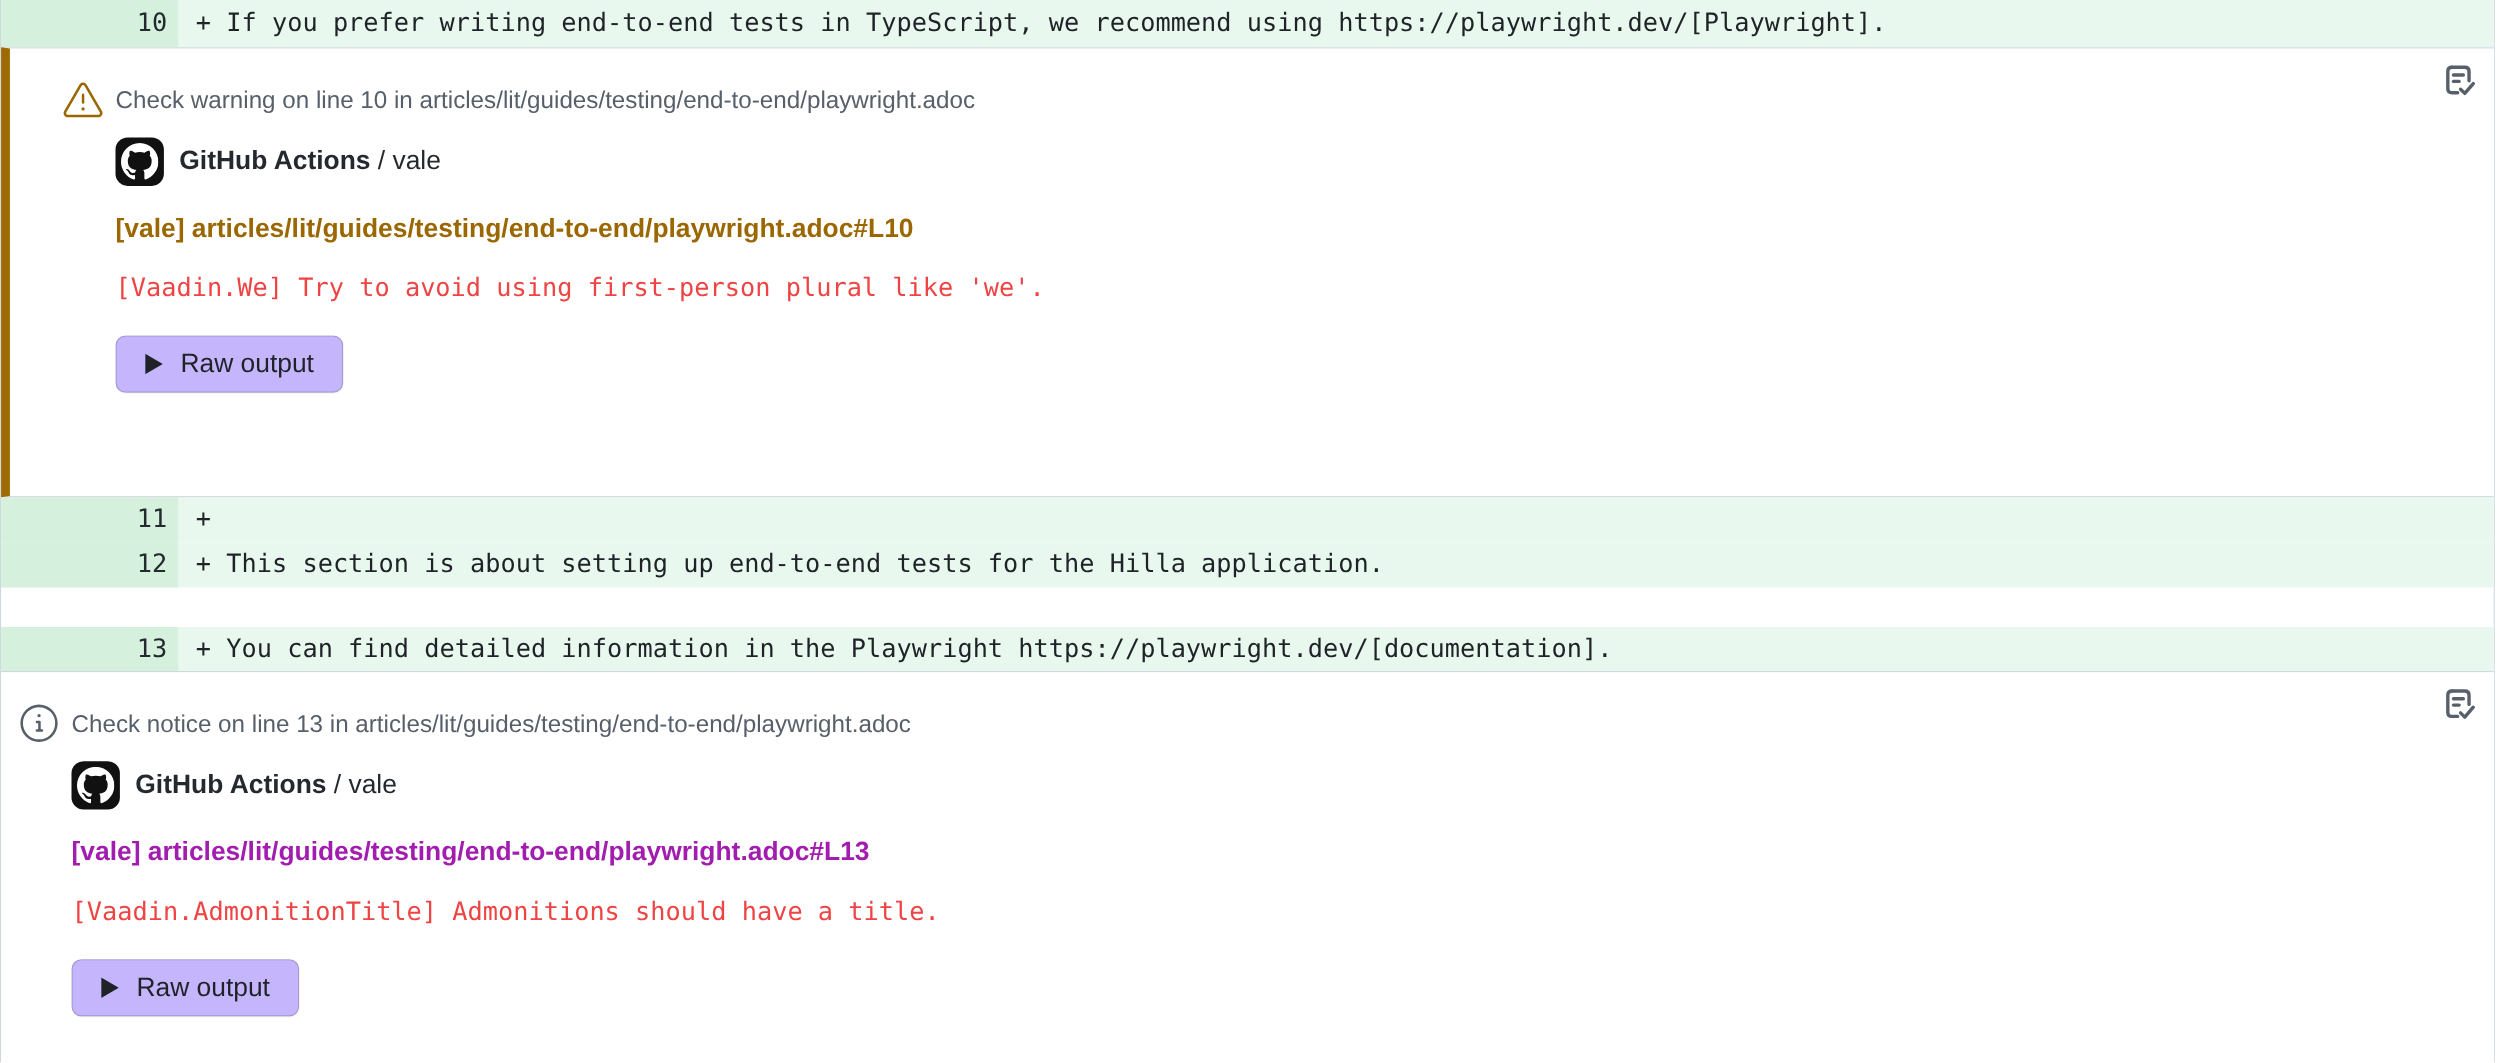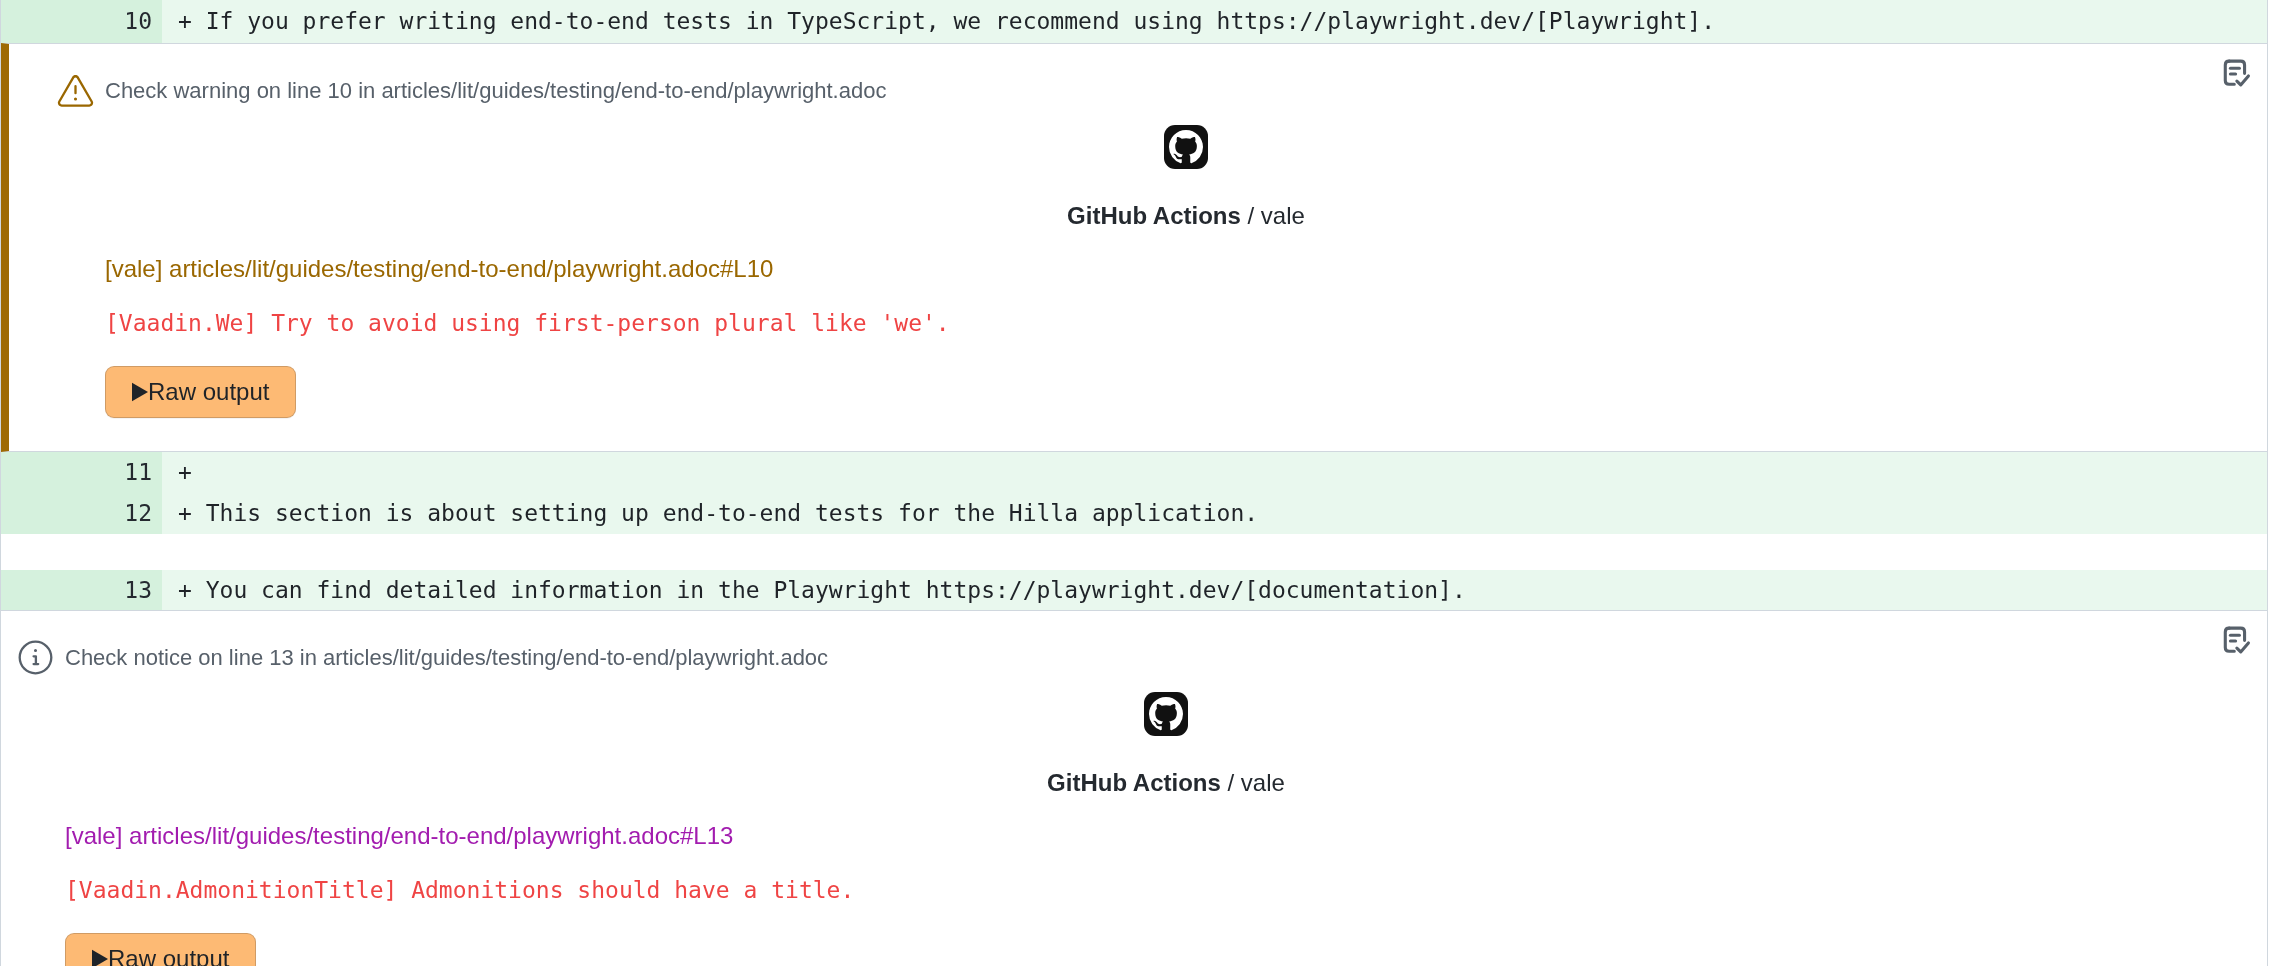--- a/index.html
+++ b/index.html
@@ -23,37 +23,37 @@
                 border-top:1px solid #d0d7de; border-bottom:1px solid #d0d7de; }
   .annotation.warning { height:409px; border-left:8px solid #9e6a03; padding-left:48px; }
   .annotation.notice  { height:393px; padding-left:16px; }
 
   .ann-header { display:flex; align-items:center; gap:11px; padding-top:28px; }
   .ann-header .hdr-icon { width:37px; height:37px; flex:0 0 37px; }
   .ann-header-text { font-size:22px; color:#57606a; }
 
   .ann-content { margin-left:48px; }
 
-  .check-run { display:flex; align-items:center; gap:33px; margin-top:16px;flex-direction:column; }
+  .check-run { display:flex; align-items:center; gap:14px; margin-top:16px; }
   .app-avatar { width:44px; height:44px; background:#111111; border-radius:11px;
                 display:flex; align-items:center; justify-content:center; }
   .app-avatar svg { width:34px; height:34px; }
   .check-run-title { font-size:24px; color:#24292f; }
   .check-run-title .app-name { font-weight:bold; }
 
-  .ann-link { display:block; margin-top:24px; font-size:24px; font-weight:normal;
+  .ann-link { display:block; margin-top:24px; font-size:24px; font-weight:bold;
               line-height:30px; text-decoration:none; cursor:pointer; }
   .ann-link.warn { color:#9a6700; }
   .ann-link.note { color:#a21caf; }
 
   .ann-message { margin-top:24px; font-family:"DejaVu Sans Mono","Liberation Mono",monospace;
                  font-size:23px; line-height:30px; color:#ef4444; white-space:pre; }
 
   .raw-output-btn { margin-top:28px; height:52px; display:inline-flex; align-items:center;
-                    gap:0; padding:0 26px; background:#fdba74;
+                    gap:16px; padding:0 26px; background:#c4b5fd;
                     border:1px solid rgba(31,35,40,0.2); border-radius:9px;
                     box-shadow:0 1px 0 rgba(31,35,40,0.05); cursor:pointer;
                     font-family:"Liberation Sans",sans-serif;
                     font-size:24px; font-weight:500; color:#1f2328; }
   .raw-output-btn svg { width:16px; height:20px; }
 
   .ann-action-btn { position:absolute; top:12px; right:16px; width:36px; height:36px;
                     background:transparent; border:none; cursor:pointer; padding:0; }
 
   

